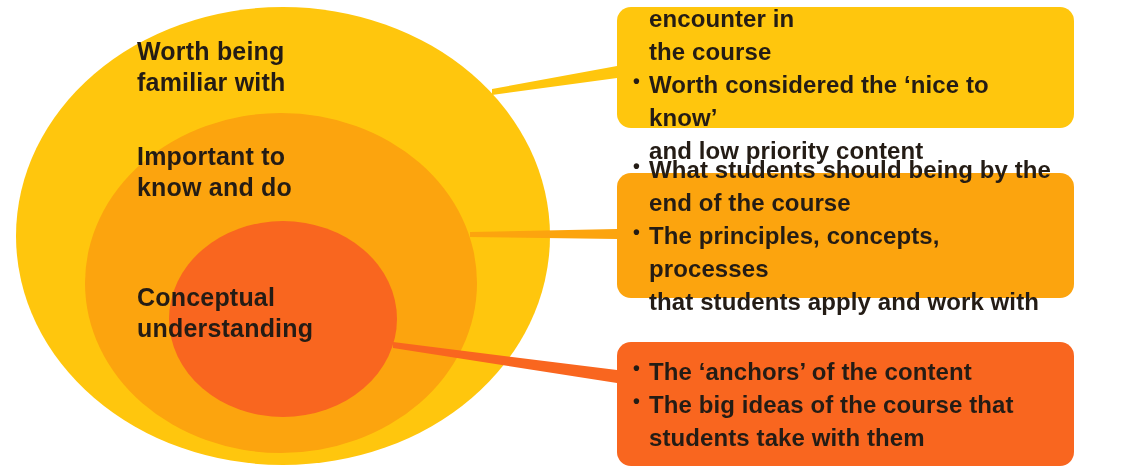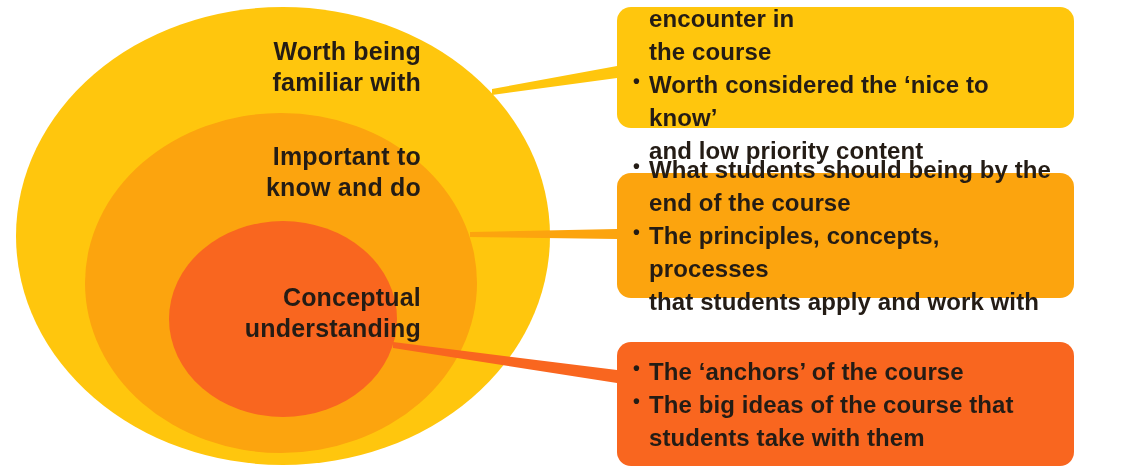--- a/index.html
+++ b/index.html
@@ -16,22 +16,22 @@
     position:relative;
     width:1140px;height:475px;
     background:var(--background);
     overflow:hidden;
   }
   .ellipse{position:absolute;border-radius:50%;}
   .ellipse.outer{left:16px;top:7px;width:534px;height:458px;background:var(--yellow);}
   .ellipse.middle{left:85px;top:113px;width:392px;height:340px;background:var(--orange);}
   .ellipse.inner{left:169px;top:221px;width:228px;height:196px;background:var(--red-orange);}
   .ring-label{
-    position:absolute;left:121px;width:300px;
-    text-align:right;
+    position:absolute;left:137px;width:300px;
+    text-align:left;
     font-weight:bold;font-size:25px;line-height:31px;
     color:var(--text);
     white-space:pre-line;
     letter-spacing:.2px;
   }
   .ring-label.outer-label{top:36px;}
   .ring-label.middle-label{top:141px;}
   .ring-label.inner-label{top:282px;}
   .connectors{position:absolute;left:0;top:0;width:1140px;height:475px;pointer-events:none;}
   .callout{
@@ -100,21 +100,21 @@
     <div class="bullet-row">
       <span class="bullet-glyph">•</span>
       <span class="bullet-text">The principles, concepts, processes
 that students apply and work with</span>
     </div>
   </div>
 
   <div class="callout c3">
     <div class="bullet-row">
       <span class="bullet-glyph">•</span>
-      <span class="bullet-text">The ‘anchors’ of the course</span>
+      <span class="bullet-text">The ‘anchors’ of the content</span>
     </div>
     <div class="bullet-row">
       <span class="bullet-glyph">•</span>
       <span class="bullet-text">The big ideas of the course that
 students take with them</span>
     </div>
   </div>
 
 </div>
 

